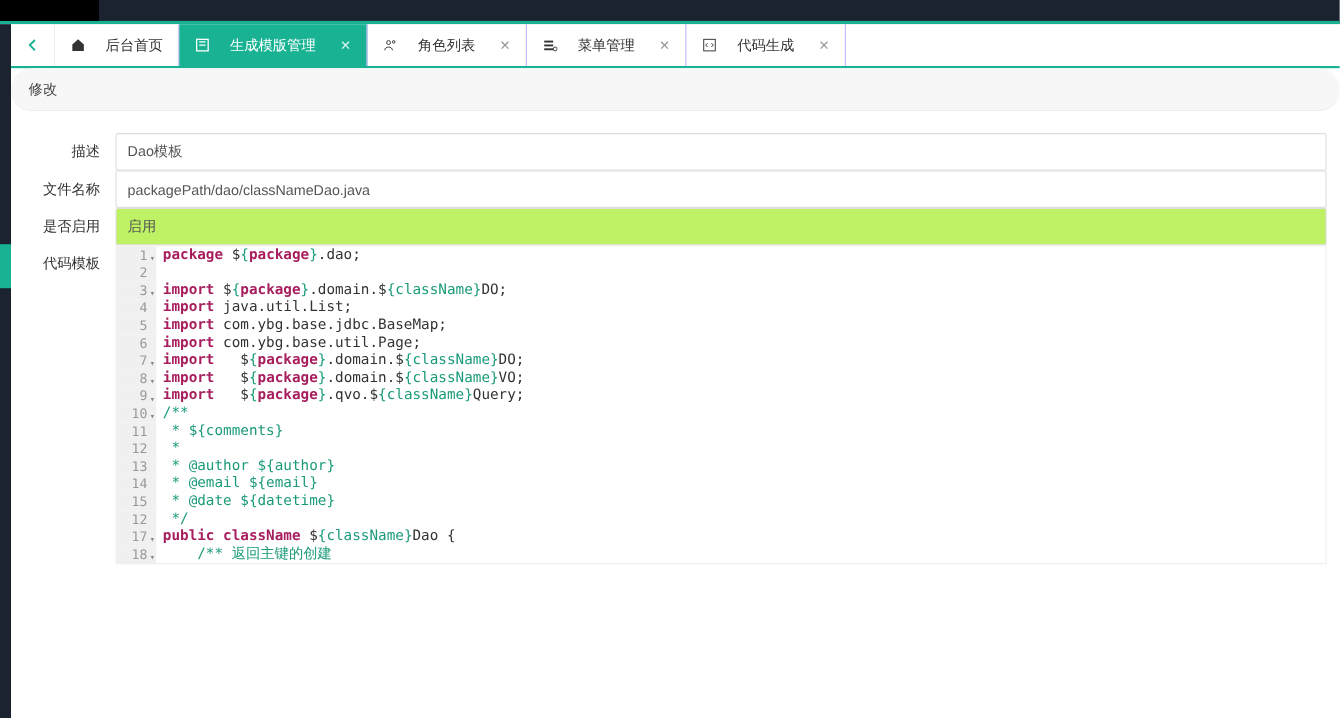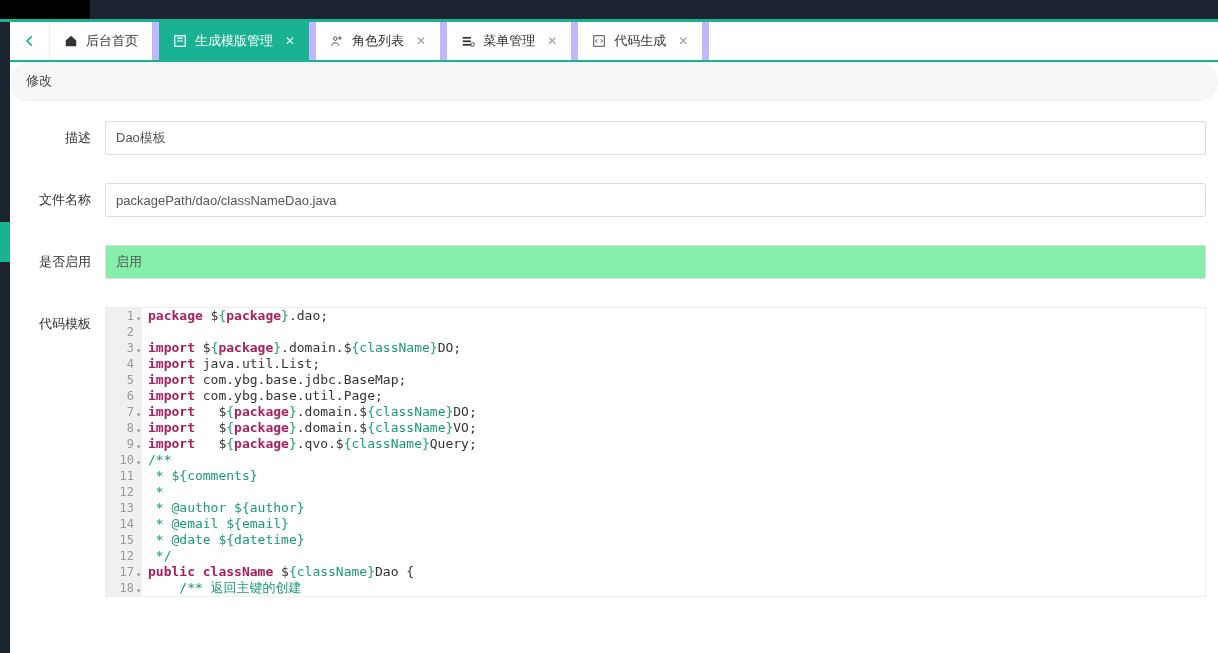--- a/index.html
+++ b/index.html
@@ -5,32 +5,32 @@
   * { box-sizing: border-box; margin: 0; padding: 0; }
   body { font-family: "Microsoft YaHei", Arial, sans-serif; font-size: 13px; color: #333; background: #fff; }
   .topbar { height: 22px; background: #1b2230; border-bottom: 3px solid #19b394; }
   .topbar .dark-block { width: 90px; height: 100%; background: #000; }
   .leftstrip { position: absolute; left: 0; top: 22px; bottom: 0; width: 10px; background: #1b2230; }
   .leftstrip .accent { width: 100%; height: 40px; background: #19b394; margin-top: 200px; }
   .content { margin-left: 10px; }
   .tabbar { height: 40px; display: flex; align-items: stretch; border-bottom: 2px solid #19b394; background: #fff; }
   .tab-back { width: 40px; display: flex; align-items: center; justify-content: center; border-right: 1px solid #eee; cursor: pointer; }
   .tab-back svg { width: 14px; height: 14px; }
-  .tab { display: flex; align-items: center; padding: 18px 14px; border-right: 7px solid #c4b5fd; cursor: pointer; gap: 8px; color: #333; }
+  .tab { display: flex; align-items: center; padding: 18px 14px; border-right: 1px solid #c4b5fd; cursor: pointer; gap: 18px; color: #333; }
   .tab.active { background: #19b394; color: #fff; }
   .tab .close { font-size: 12px; color: #999; margin-left: 4px; }
   .tab.active .close { color: #d9f4f0; }
   .tab .icon { width: 14px; height: 14px; display: inline-flex; align-items: center; justify-content: center; }
   .panel-header { padding: 10px 16px; background: #f7f7f7; border-bottom: 1px solid #eee; font-size: 13px; color: #444; border-radius: 19px; }
   .form { padding: 20px 0; }
-  .form-row { display: flex; align-items: flex-start; margin-bottom: 28px; padding: 0 12px 0 0; }
+  .form-row { display: flex; align-items: flex-start; padding: 0 12px 0 0; }
   .form-label { width: 95px; text-align: right; padding-right: 14px; padding-top: 8px; color: #333; font-size: 13px; line-height: 1.4; }
   .form-control { flex: 1; border-radius: 12px; }
   .form-input { width: 100%; height: 34px; border: 1px solid #ddd; border-radius: 2px; padding: 0 10px; font-size: 13px; color: #555; }
-  .form-select { width: 100%; height: 34px; border: 1px solid #ddd; border-radius: 2px; padding: 0 10px; font-size: 13px; background: #86efac; color: #555; display: flex; align-items: center; }
+  .form-select { width: 100%; height: 34px; border: 1px solid #ddd; border-radius: 2px; padding: 0 10px; font-size: 13px; background: #bef264; color: #555; display: flex; align-items: center; }
   .code-editor { flex: 1; border: 1px solid #eee; font-family: Consolas, Monaco, monospace; font-size: 13px; }
   .code-line { display: flex; }
   .gutter { width: 36px; text-align: right; padding-right: 8px; background: #f0f0f0; color: #999; font-size: 12px; line-height: 16px; position: relative; user-select: none; }
   .fold { position: absolute; right: 1px; top: 3px; font-size: 8px; color: #888; }
   .code-text { flex: 1; padding-left: 6px; line-height: 16px; white-space: pre; }
   .kw { color: #a71d5d; font-weight: bold; }
   .kw2 { color: #a71d5d; font-weight: bold; }
   .var { color: #1a9a7a; }
   .cmt { color: #1a9a7a; }
 </style>

